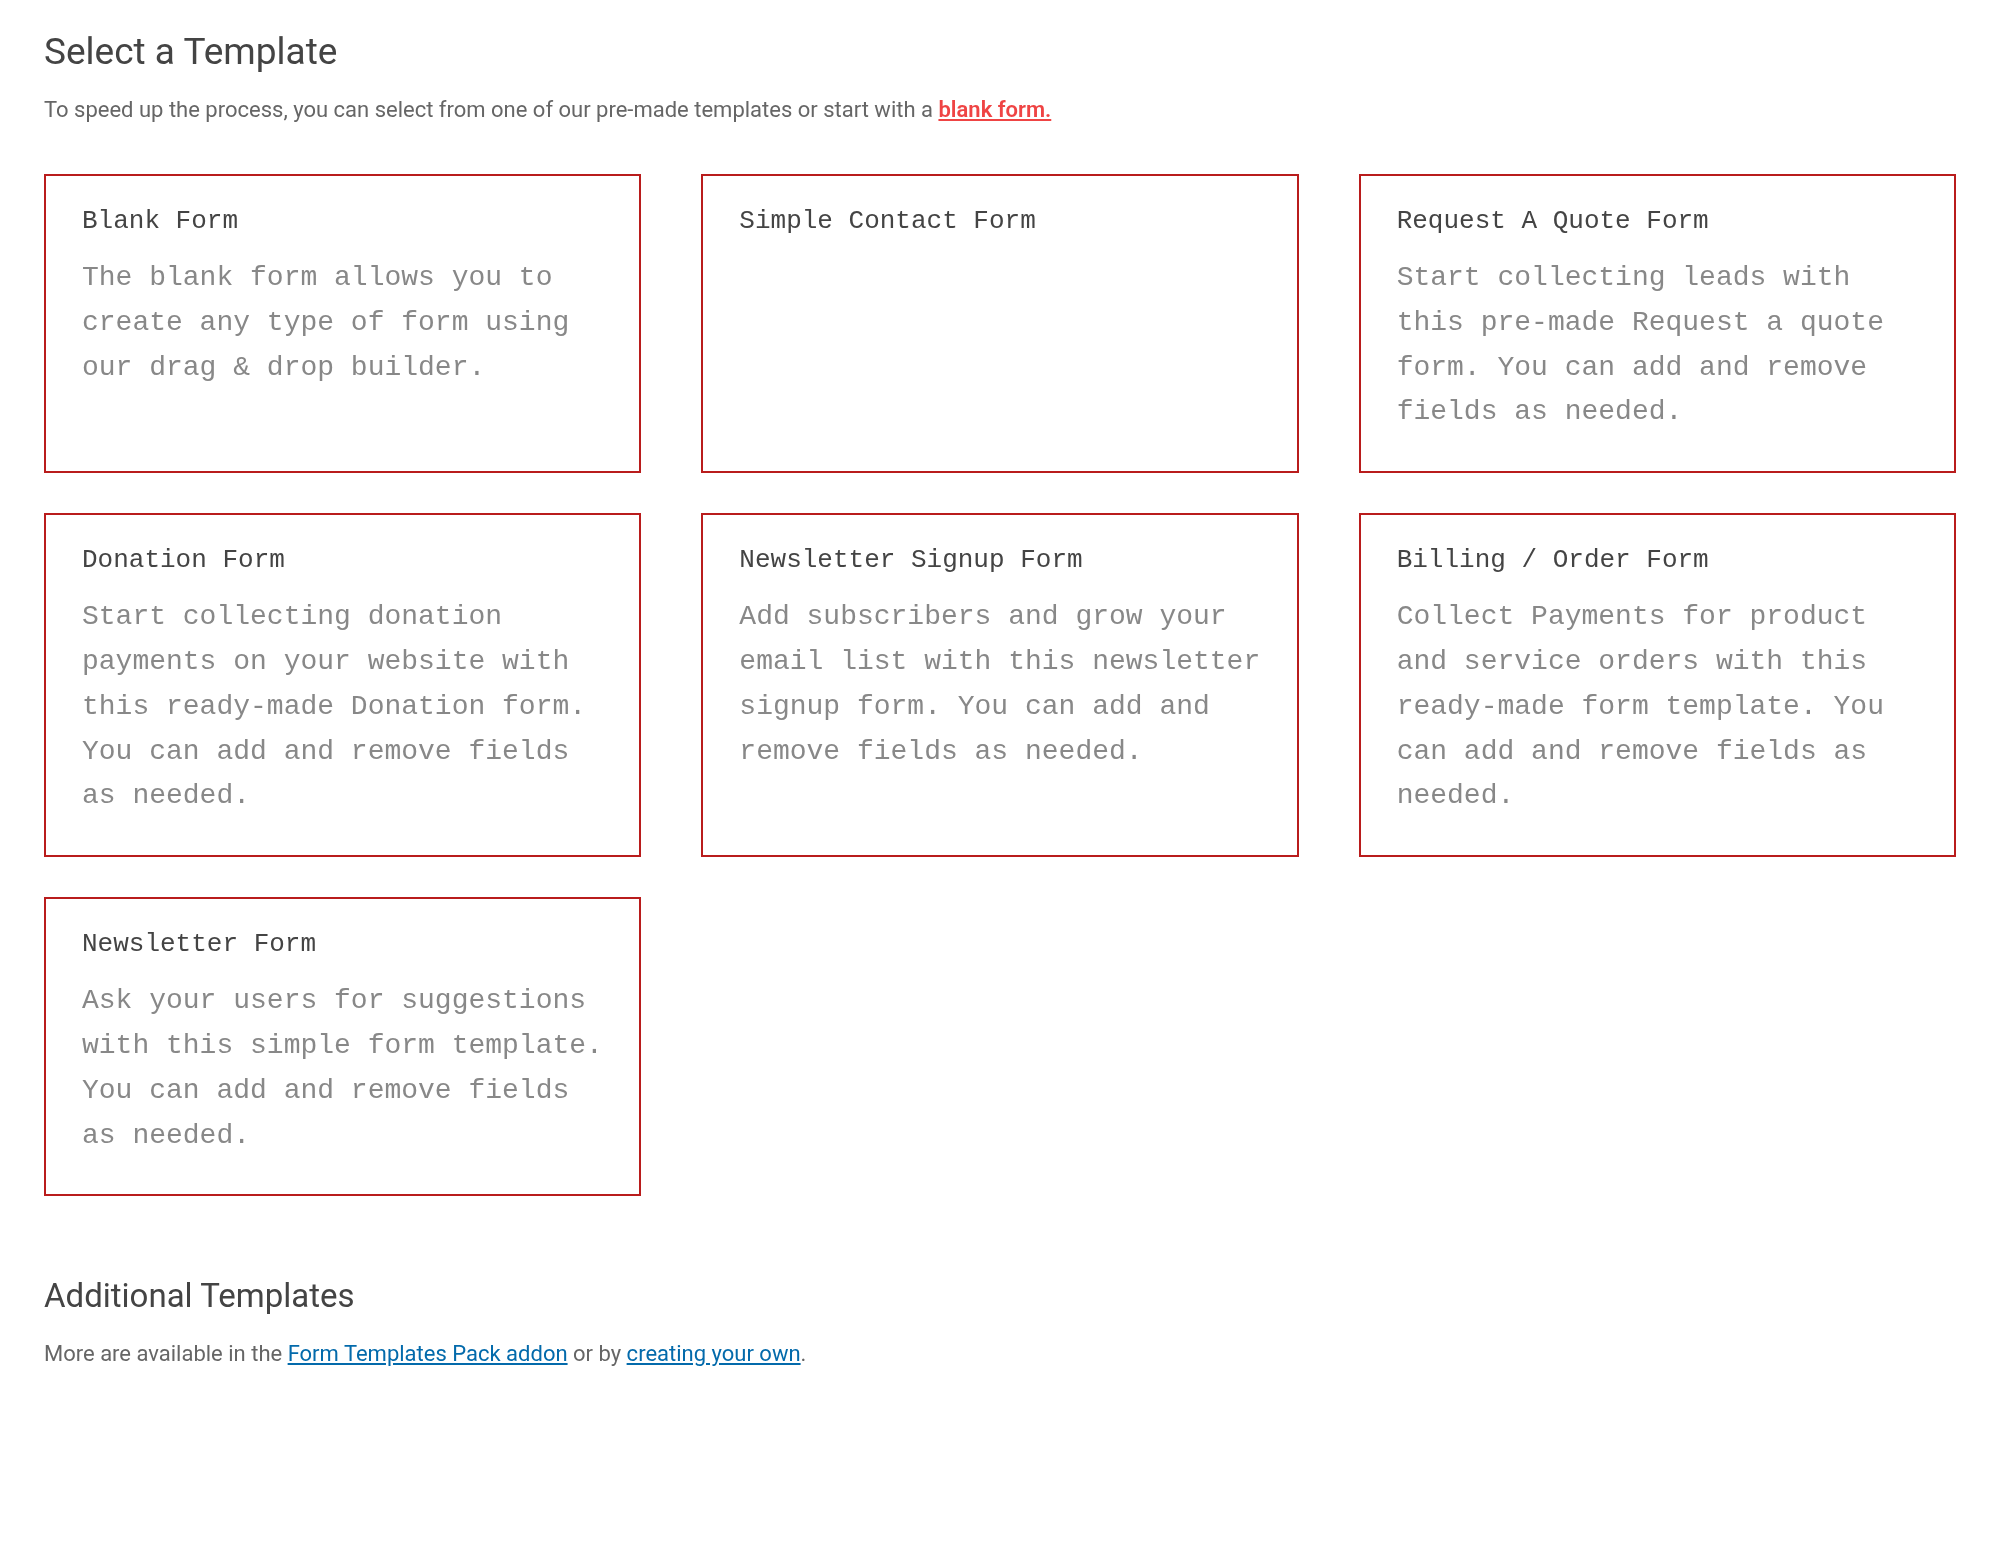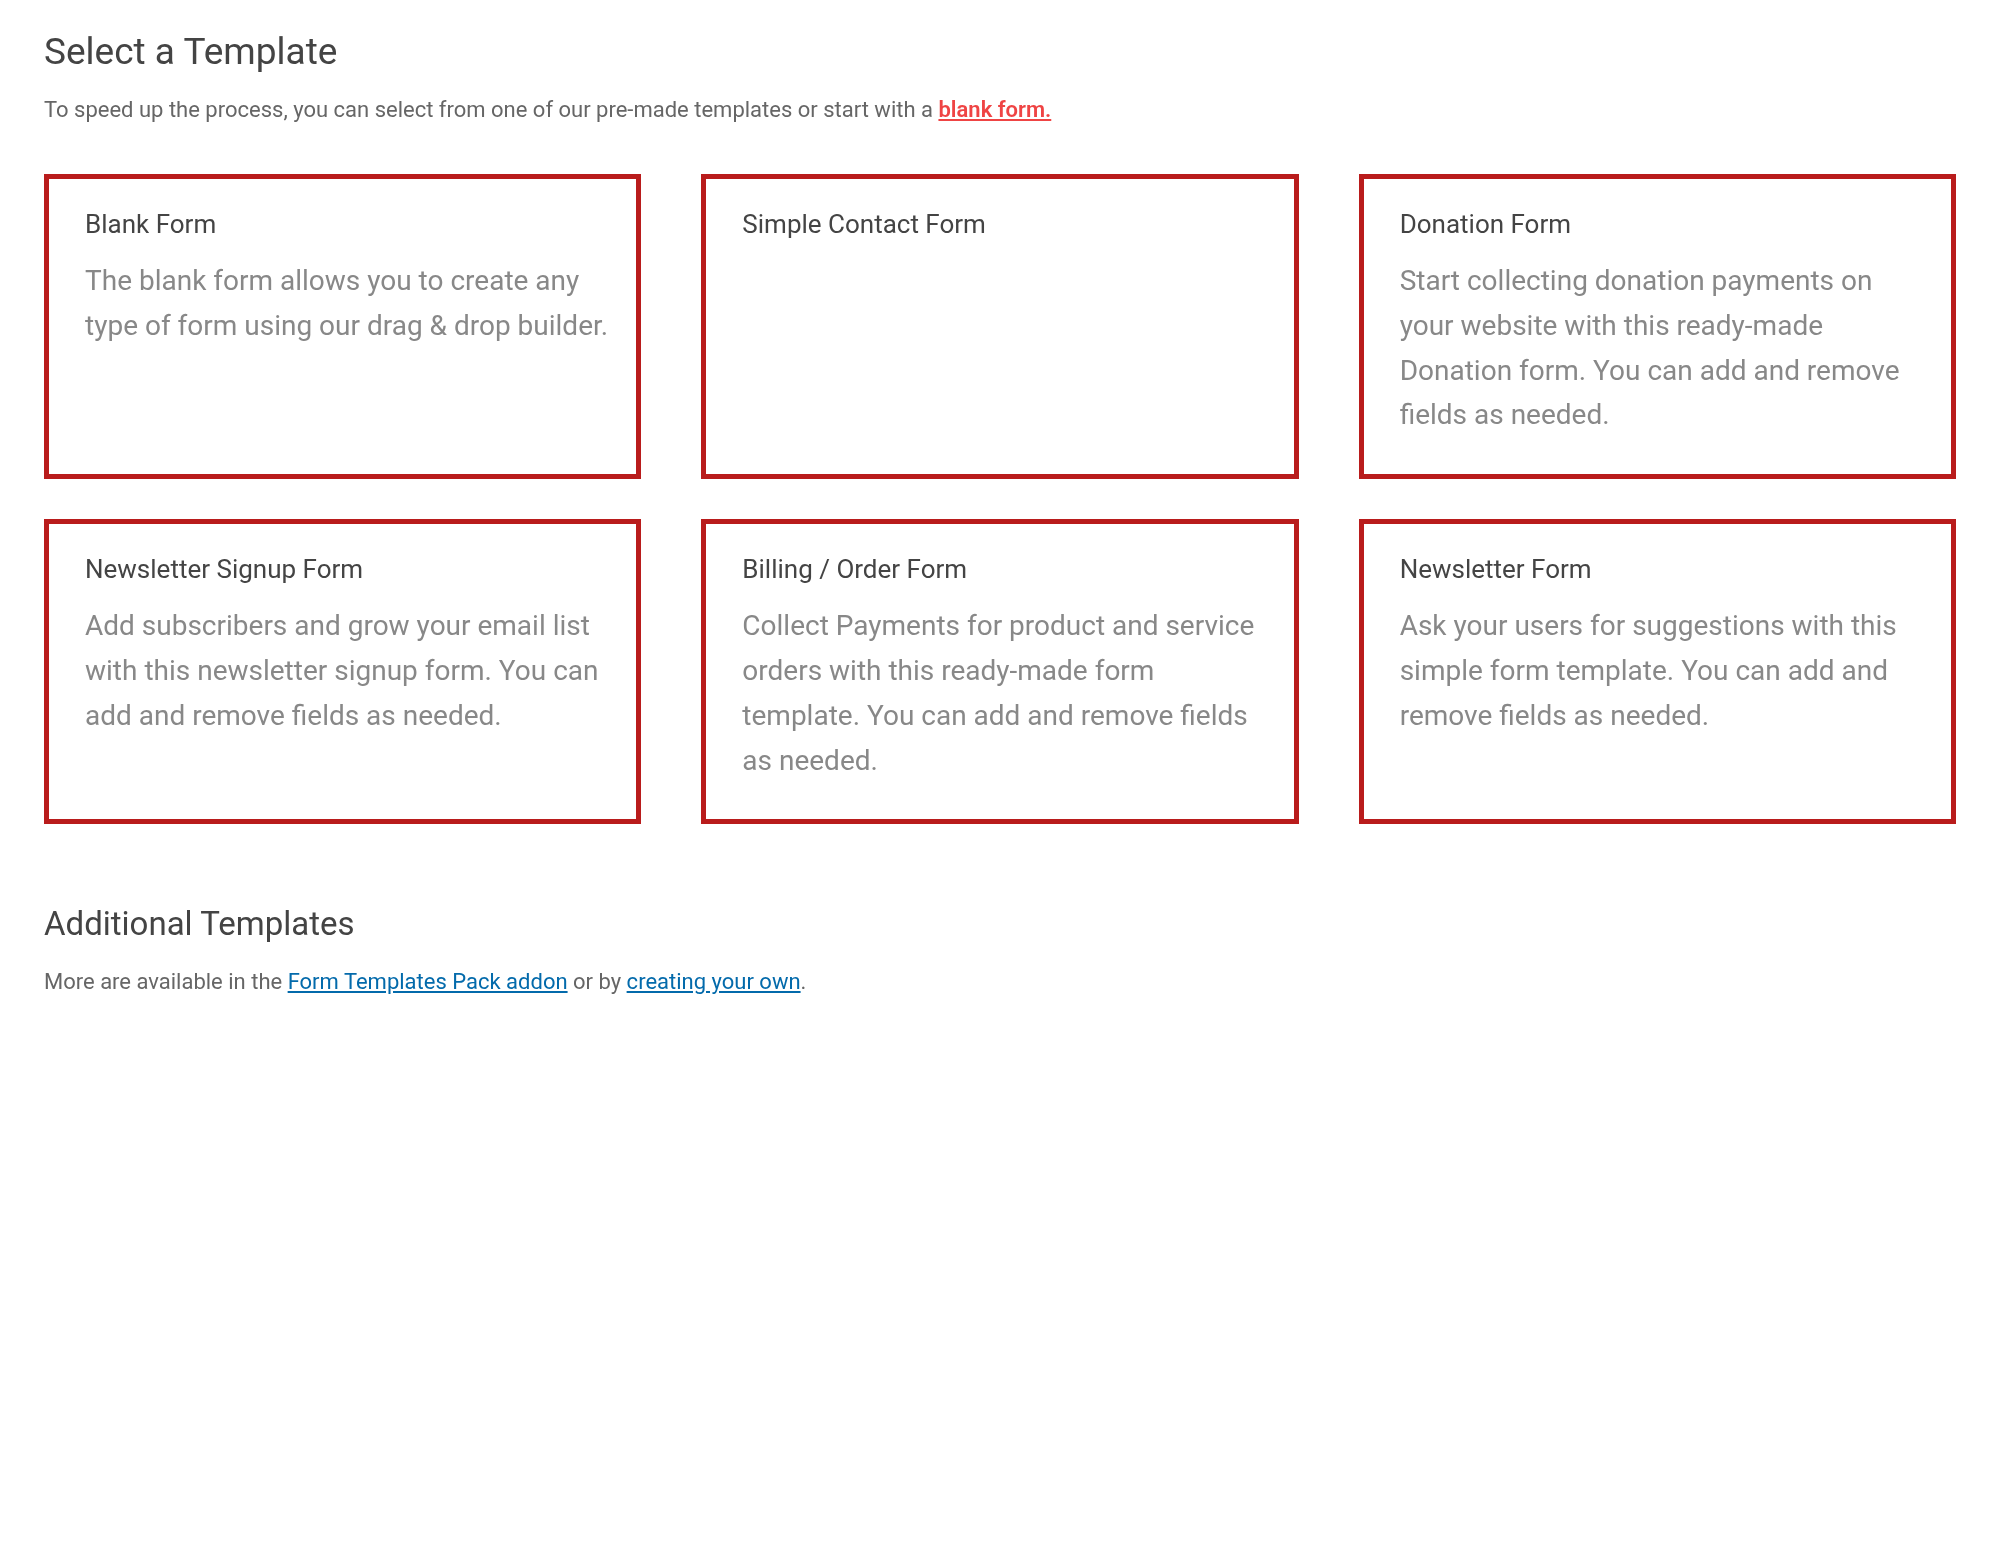--- a/index.html
+++ b/index.html
@@ -30,25 +30,26 @@
       text-decoration: underline;
       font-weight: 600;
     }
     .templates-grid {
       display: grid;
       grid-template-columns: repeat(3, 1fr);
       gap: 40px 60px;
       margin-bottom: 80px;
     }
     .template-card {
-      border: 5px solid #b91c1c;
+      border: 2px solid #b91c1c;
       background: #ffffff;
       padding: 30px 28px 36px 36px;
       cursor: pointer;
       min-height: 190px;
+      font-family: Liberation Mono, monospace;
     }
     .template-title {
       font-size: 26px;
       font-weight: 400;
       color: #444444;
       margin-bottom: 20px;
     }
     .template-desc {
       font-size: 28px;
       color: #888888;
@@ -83,20 +84,24 @@
 
   <div class="template-card">
     <h2 class="template-title">Blank Form</h2>
     <p class="template-desc">The blank form allows you to create any type of form using our drag &amp; drop builder.</p>
   </div>
 
   <div class="template-card">
     <h2 class="template-title">Simple Contact Form</h2>
   </div>
 
+  <div class="template-card">
+    <h2 class="template-title">Request A Quote Form</h2>
+    <p class="template-desc">Start collecting leads with this pre-made Request a quote form. You can add and remove fields as needed.</p>
+  </div>
 
   <div class="template-card">
     <h2 class="template-title">Donation Form</h2>
     <p class="template-desc">Start collecting donation payments on your website with this ready-made Donation form. You can add and remove fields as needed.</p>
   </div>
 
   <div class="template-card">
     <h2 class="template-title">Newsletter Signup Form</h2>
     <p class="template-desc">Add subscribers and grow your email list with this newsletter signup form. You can add and remove fields as needed.</p>
   </div>

